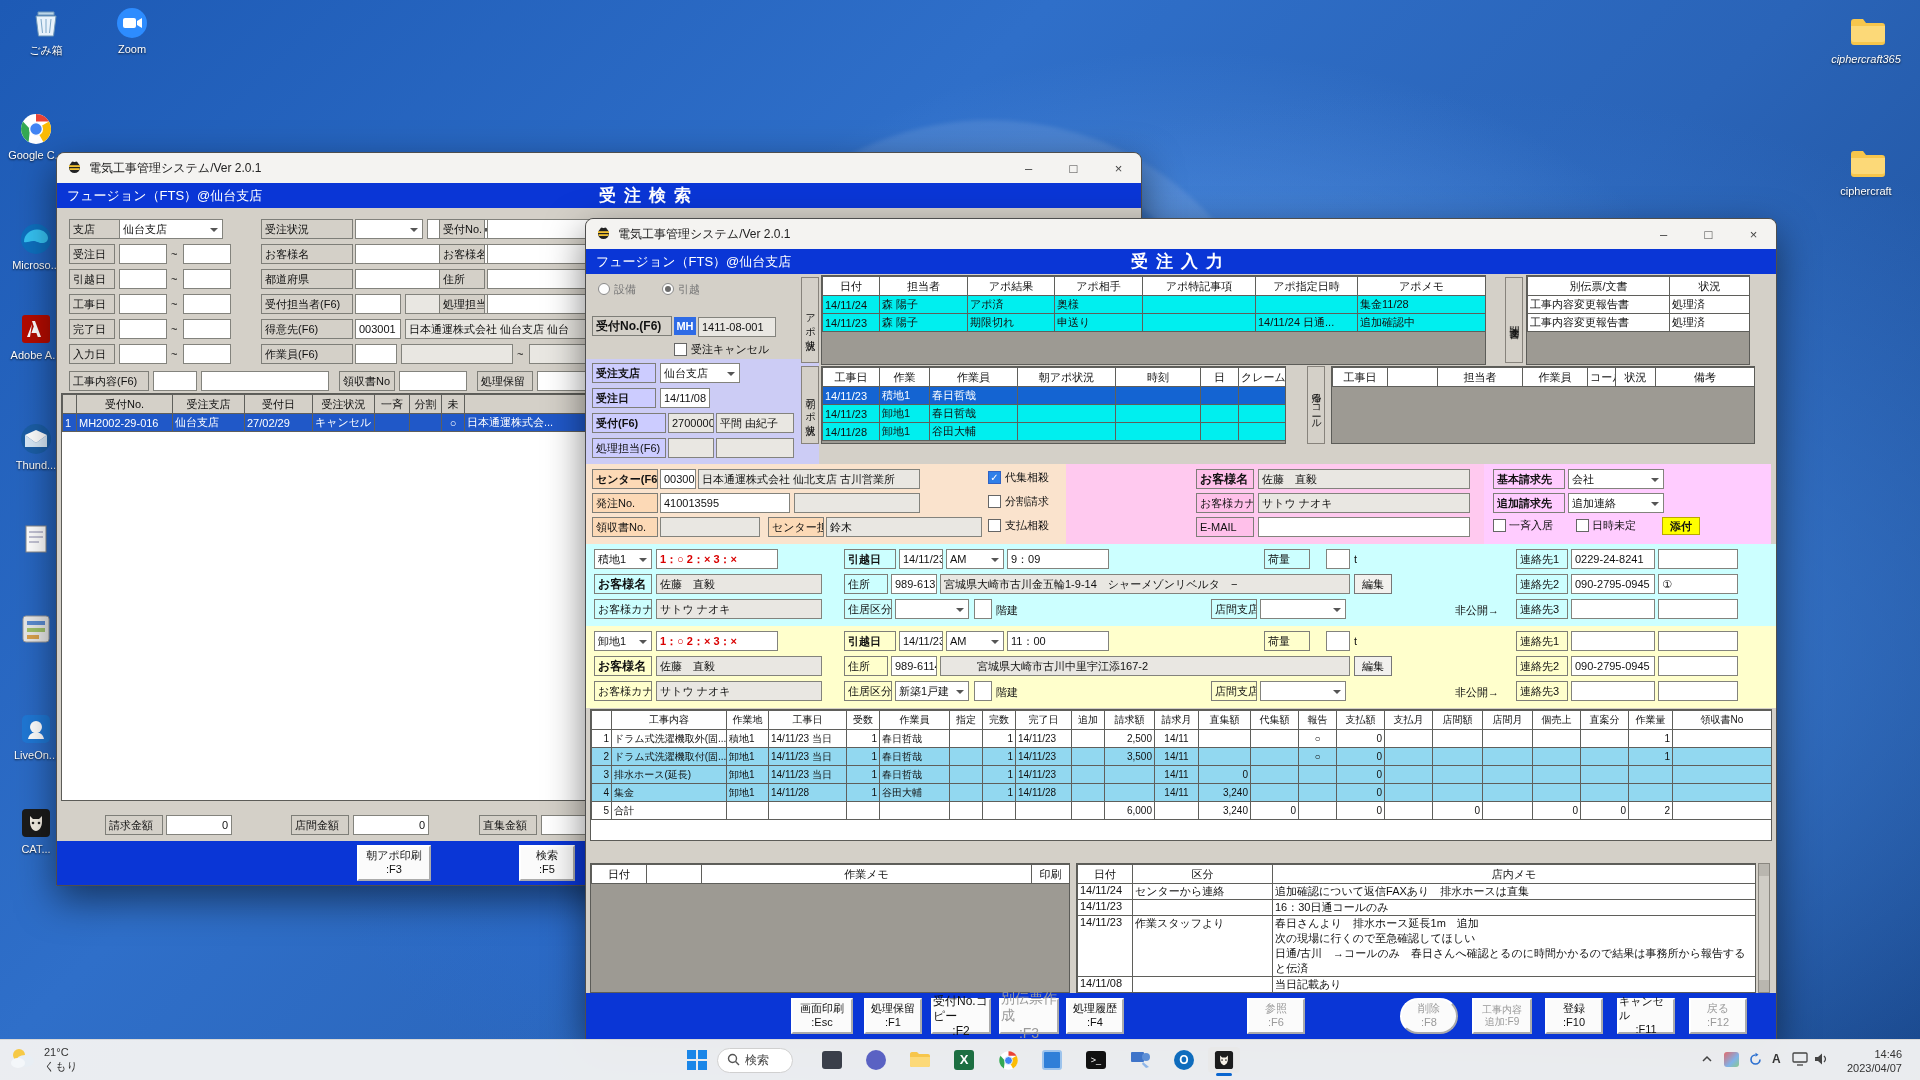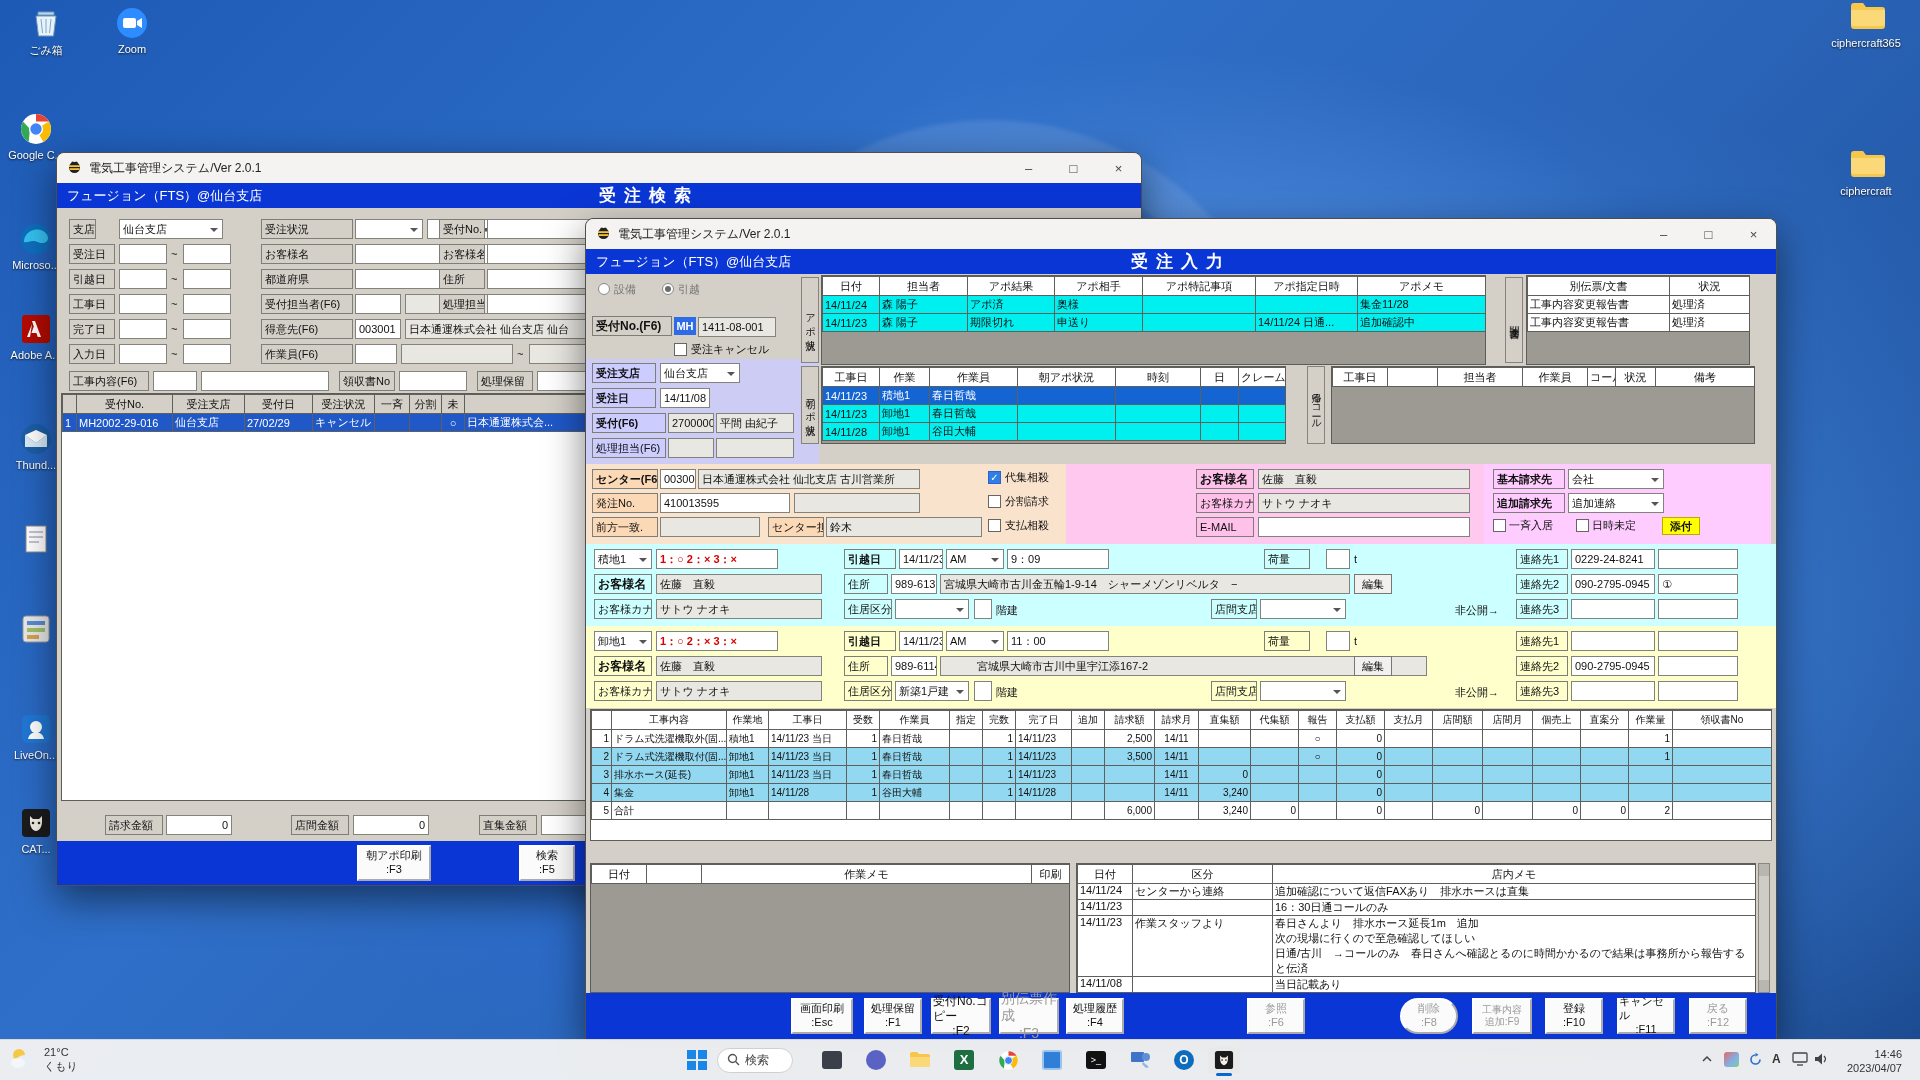--- a/index.html
+++ b/index.html
@@ -196,21 +196,21 @@
   <div class="ig">
     <svg width="34" height="34" viewBox="0 0 34 34">
         <rect x="3" y="3" width="28" height="28" rx="4" fill="#1b1b1b"></rect>
         <path d="M11 10l3 3h6l3-3v6c0 5-3 9-6 9s-6-4-6-9z" fill="#f5f0e6"></path>
         <circle cx="14" cy="17" r="1.3" fill="#222"></circle>
         <circle cx="20" cy="17" r="1.3" fill="#222"></circle>
       </svg>
   </div>
   <div>CAT...</div>
 </div>
-<div class="dicon" style="left:1830px;top:0;">
+<div class="dicon" style="left:1830px;top:16px;font-style:italic;">
   <div class="ig">
     <svg width="38" height="32" viewBox="0 0 38 32">
         <path d="M2 6c0-2 1-3 3-3h9l3 4h16c2 0 3 1 3 3v16c0 2-1 3-3 3H5c-2 0-3-1-3-3z" fill="#f7c64c"></path>
         <path d="M2 10h34v13c0 2-1 3-3 3H5c-2 0-3-1-3-3z" fill="#fcd978"></path>
       </svg>
   </div>
   <div>ciphercraft365</div>
 </div>
 <div class="dicon" style="left:1830px;top:148px;">
   <div class="ig">
@@ -236,21 +236,21 @@
     <span>電気工事管理システム/Ver 2.0.1</span>
     <span class="tctrl" style="right:90px;">–</span>
     <span class="tctrl" style="right:45px;">□</span>
     <span class="tctrl" style="right:0;">×</span>
   </div>
   <div class="banner">
     <span>フュージョン（FTS）@仙台支店</span>
     <span class="cap" style="padding-left:100px;">受注検索</span>
   </div>
 
-  <div class="lbl" style="left:12px;top:66px;width:27px;">支店</div>
+  <div class="lbl" style="left:12px;top:66px;width:62px;">支店</div>
   <div class="inp drop" style="left:62px;top:66px;width:104px;">仙台支店</div>
   <div class="lbl" style="left:12px;top:91px;width:46px;">受注日</div>
   <div class="inp" style="left:62px;top:91px;width:48px;"></div>
   <div class="tilde" style="left:114px;top:91px;">~</div>
   <div class="inp" style="left:126px;top:91px;width:48px;"></div>
   <div class="lbl" style="left:12px;top:116px;width:46px;">引越日</div>
   <div class="inp" style="left:62px;top:116px;width:48px;"></div>
   <div class="tilde" style="left:114px;top:116px;">~</div>
   <div class="inp" style="left:126px;top:116px;width:48px;"></div>
   <div class="lbl" style="left:12px;top:141px;width:46px;">工事日</div>
@@ -559,21 +559,21 @@
     </table>
   </div>
 
   <div class="panel" style="left:0;top:245px;width:480px;height:80px;background:#fae3cd;"></div>
   <div class="lbl b peach" style="left:6px;top:250px;width:66px;">センター(F6)</div>
   <div class="inp" style="left:74px;top:250px;width:36px;">003006</div>
   <div class="inp ro" style="left:112px;top:250px;width:222px;">日本通運株式会社 仙北支店 古川営業所</div>
   <div class="lbl peach" style="left:6px;top:274px;width:66px;">発注No.</div>
   <div class="inp" style="left:74px;top:274px;width:130px;">410013595</div>
   <div class="inp ro" style="left:208px;top:274px;width:126px;"></div>
-  <div class="lbl peach" style="left:6px;top:298px;width:66px;">前方一致.</div>
+  <div class="lbl peach" style="left:6px;top:298px;width:66px;">領収書No.</div>
   <div class="inp ro" style="left:74px;top:298px;width:100px;"></div>
   <div class="lbl peach" style="left:182px;top:298px;width:56px;">センター担当</div>
   <div class="inp ro" style="left:240px;top:298px;width:156px;">鈴木</div>
   <span class="cb on" style="left:402px;top:252px;">✓</span>
   <span class="cbl" style="left:419px;top:251px;">代集相殺</span>
   <span class="cb" style="left:402px;top:276px;"></span>
   <span class="cbl" style="left:419px;top:275px;">分割請求</span>
   <span class="cb" style="left:402px;top:300px;"></span>
   <span class="cbl" style="left:419px;top:299px;">支払相殺</span>
 
@@ -637,21 +637,21 @@
   <div class="lbl b yel" style="left:8px;top:437px;width:58px;font-size:12px;">お客様名</div>
   <div class="inp ro" style="left:70px;top:437px;width:166px;">佐藤　直毅</div>
   <div class="lbl yel" style="left:8px;top:462px;width:58px;">お客様カナ</div>
   <div class="inp ro" style="left:70px;top:462px;width:166px;">サトウ ナオキ</div>
   <div class="lbl b yel" style="left:258px;top:412px;width:52px;">引越日</div>
   <div class="inp" style="left:313px;top:412px;width:44px;">14/11/23</div>
   <div class="inp drop" style="left:360px;top:412px;width:58px;">AM</div>
   <div class="inp" style="left:421px;top:412px;width:102px;">11：00</div>
   <div class="lbl yel" style="left:258px;top:437px;width:44px;">住所</div>
   <div class="inp" style="left:305px;top:437px;width:46px;">989-6114</div>
-  <div class="inp ro" style="left:354px;top:437px;width:487px;padding-left:36px;">宮城県大崎市古川中里宇江添167-2</div>
+  <div class="inp ro" style="left:354px;top:437px;width:410px;padding-left:36px;">宮城県大崎市古川中里宇江添167-2</div>
   <div class="smallbtn" style="left:768px;top:437px;width:38px;">編集</div>
   <div class="lbl yel" style="left:258px;top:462px;width:48px;">住居区分</div>
   <div class="inp drop" style="left:309px;top:462px;width:74px;">新築1戸建</div>
   <div class="inp" style="left:388px;top:462px;width:18px;"></div>
   <div class="txt" style="left:410px;top:466px;">階建</div>
   <div class="lbl yel" style="left:625px;top:462px;width:46px;">店間支店</div>
   <div class="inp drop" style="left:674px;top:462px;width:86px;"></div>
   <div class="lbl yel" style="left:678px;top:412px;width:46px;">荷量</div>
   <div class="inp" style="left:740px;top:412px;width:24px;"></div>
   <div class="txt" style="left:768px;top:416px;">t</div>

